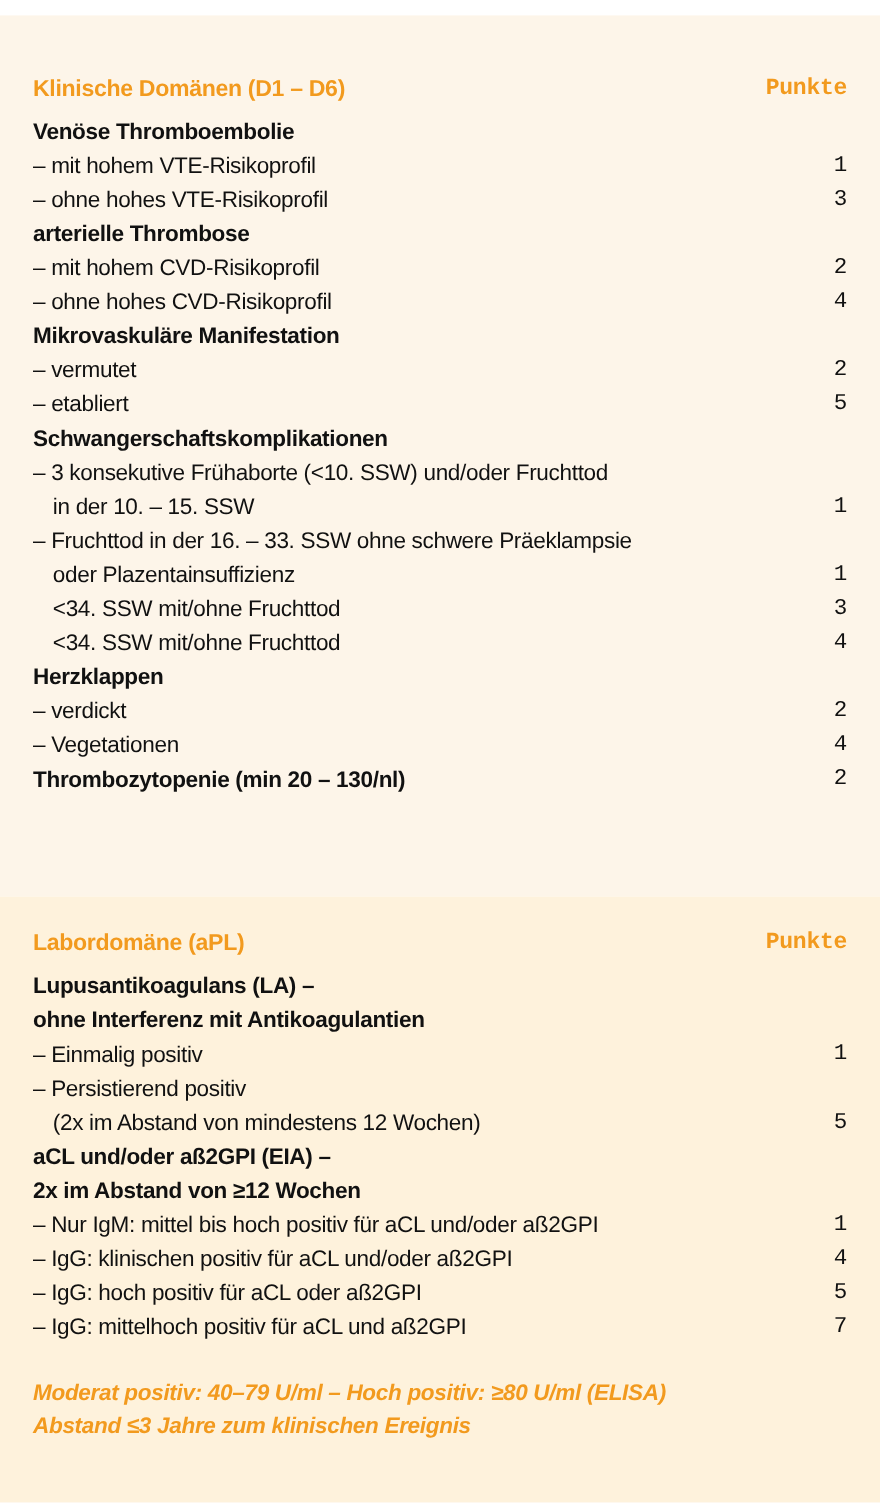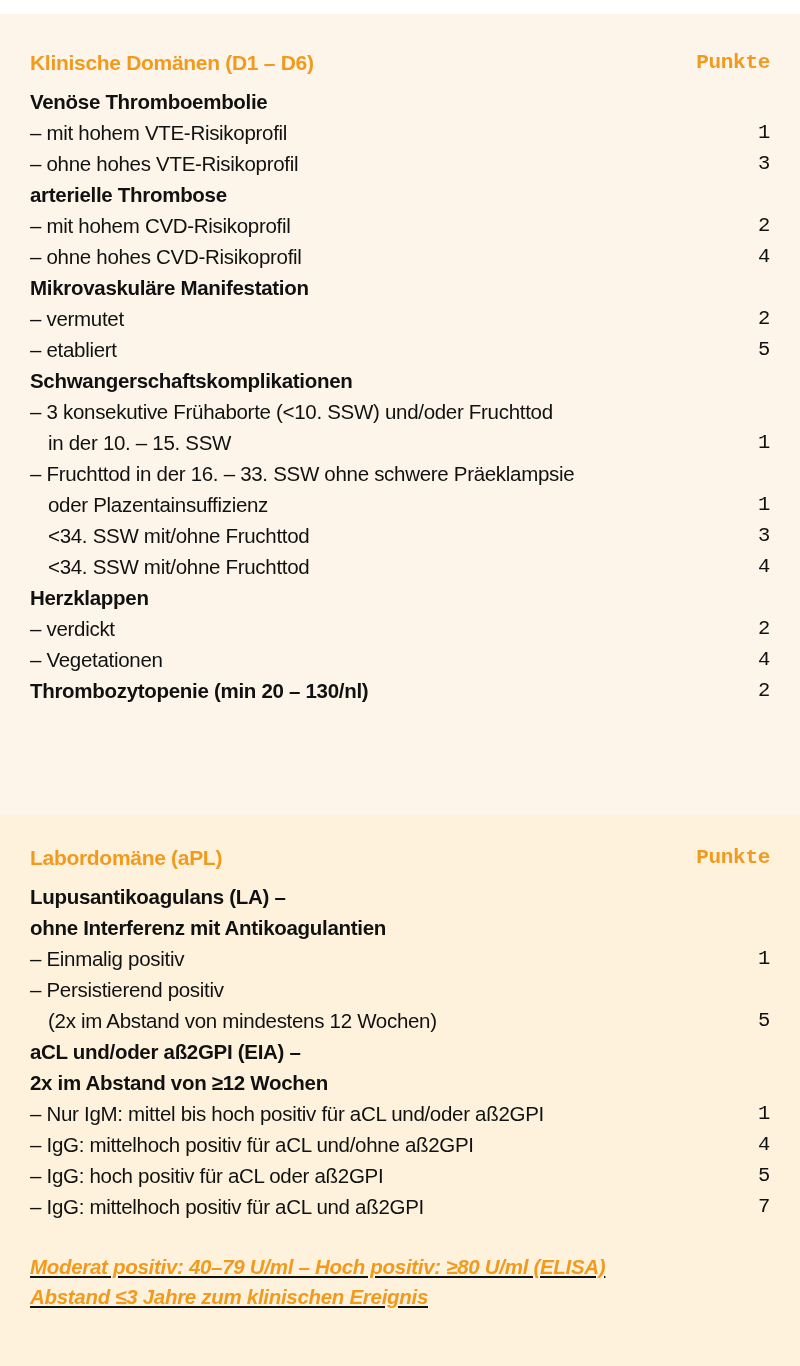--- a/index.html
+++ b/index.html
@@ -4,37 +4,37 @@
   <style>
     html, body { margin: 0; padding: 0; }
     body {
       width: 800px; height: 1366px; overflow: hidden;
       background: #ffffff;
       font-family: "Liberation Sans", "DejaVu Sans", sans-serif;
       color: #111111;
     }
     .top-strip { height: 14px; background: #ffffff; }
     .section { position: relative; box-sizing: border-box; padding: 0 30px; }
-    .section.clinical { background: #fdf5e9; height: 801px; padding-top: 34px; }
+    .section.clinical { background: #fdf5e9; height: 801px; padding-top: 52px; }
     .section.lab { background: #fef2dc; height: 551px; padding-top: 28px; }
     .row {
       display: flex; justify-content: space-between; align-items: flex-start;
       font-size: 20.5px; line-height: 31px; letter-spacing: -0.3px;
     }
     .row .label { flex: 1; }
     .row .pts { width: 60px; text-align: right; font-family: Liberation Mono, monospace; }
     .hdr { color: #f29a1e; font-weight: bold; font-size: 21px; line-height: 30px; margin-bottom: 8px; }
     .cat { font-weight: bold; }
     .item .label { padding-left: 0; }
     .item .cont { display: block; padding-left: 18px; }
     .note {
       color: #f29a1e; font-weight: bold; font-style: italic;
       font-size: 20.5px; line-height: 30px; letter-spacing: -0.3px;
     }
-    .notes { margin-top: 30px; text-decoration: underline; }
+    .notes { margin-top: 30px; }
   </style>
 </head>
 <body>
 
 <div class="top-strip"></div>
 
 <section class="section clinical">
   <div class="row hdr">
     <span class="label">Klinische Domänen (D1 – D6)</span>
     <span class="pts" style="width:auto">Punkte</span>
@@ -157,21 +157,21 @@
     <span class="label">aCL und/oder aß2GPI (EIA) –</span>
   </div>
   <div class="row cat">
     <span class="label">2x im Abstand von ≥12 Wochen</span>
   </div>
   <div class="row item">
     <span class="label">– Nur IgM: mittel bis hoch positiv für aCL und/oder aß2GPI</span>
     <span class="pts">1</span>
   </div>
   <div class="row item">
-    <span class="label">– IgG: mittelhoch positiv für aCL und/ohne aß2GPI</span>
+    <span class="label">– IgG: klinischen positiv für aCL und/oder aß2GPI</span>
     <span class="pts">4</span>
   </div>
   <div class="row item">
     <span class="label">– IgG: hoch positiv für aCL oder aß2GPI</span>
     <span class="pts">5</span>
   </div>
   <div class="row item">
     <span class="label">– IgG: mittelhoch positiv für aCL und aß2GPI</span>
     <span class="pts">7</span>
   </div>

